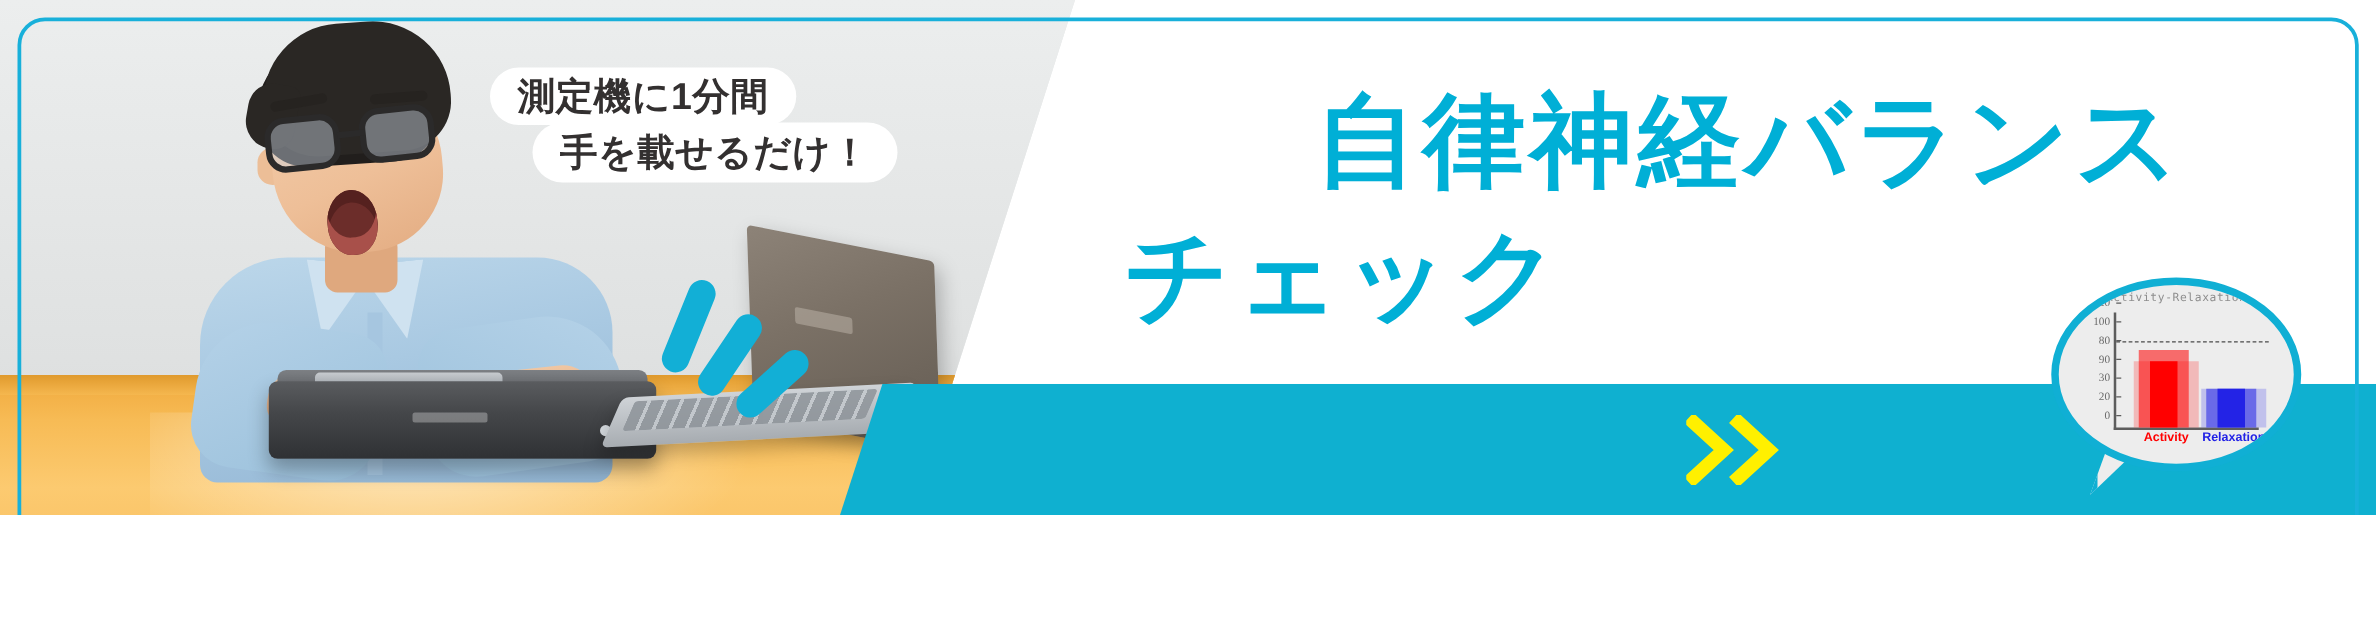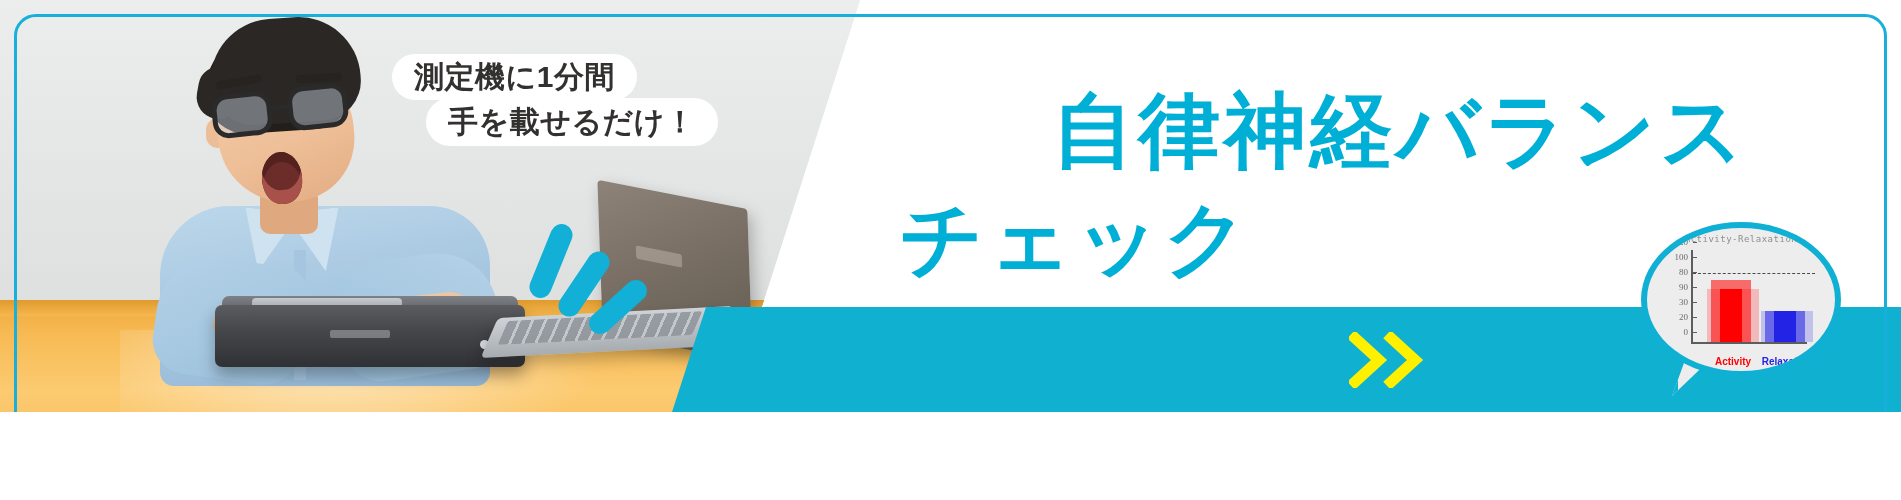--- a/index.html
+++ b/index.html
@@ -196,21 +196,21 @@
   .bubble-line{
     position:absolute; background:#ffffff; border-radius:26px;
     display:flex; align-items:center; color:#333030;
     font-size:30px; font-weight:700; letter-spacing:.5px;
     white-space:nowrap;
   }
   .bl1{ left:0; top:0; height:46px; padding:0 22px; }
   .bl2{ left:34px; top:44px; height:48px; padding:0 22px; }
 
   
-  .title-block{ position:absolute; left:860px; top:79px; width:1040px; }
+  .title-block{ position:absolute; left:860px; top:62px; width:1040px; }
   .title-row{ position:relative; height:106px; }
   .title-row.r1{ text-align:center; padding-left:40px; }
   .title-row.r2{ text-align:left; padding-left:40px; margin-top:2px; }
   .hl{
     position:relative; display:inline-block; color:#00AFD6;
     font-size:82px; font-weight:800; line-height:104px;
     letter-spacing:4px; white-space:nowrap;
   }
   .hl:before{
     content:""; position:absolute; left:-8px; right:-8px; bottom:12px; height:26px;
@@ -273,21 +273,21 @@
     position:absolute; bottom:0; left:13px; width:22px;
   }
   .bar-mid{
     position:absolute; bottom:0; left:4px; width:40px; opacity:.55;
   }
   .bar-out{
     position:absolute; bottom:0; left:0; width:52px; opacity:.22;
   }
   .bar-label{
     position:absolute; top:100%; left:0; width:52px; text-align:center;
-    font-size:10px; font-weight:700; margin-top:14px; white-space:nowrap;
+    font-size:10px; font-weight:700; margin-top:3px; white-space:nowrap;
   }
 
   
   .frame{
     position:absolute; left:14px; top:14px; width:1873px; height:472px;
     border:3px solid #18B0DA; border-radius:22px; pointer-events:none; z-index:20;
   }
 </style>
 </head>
 <body>

